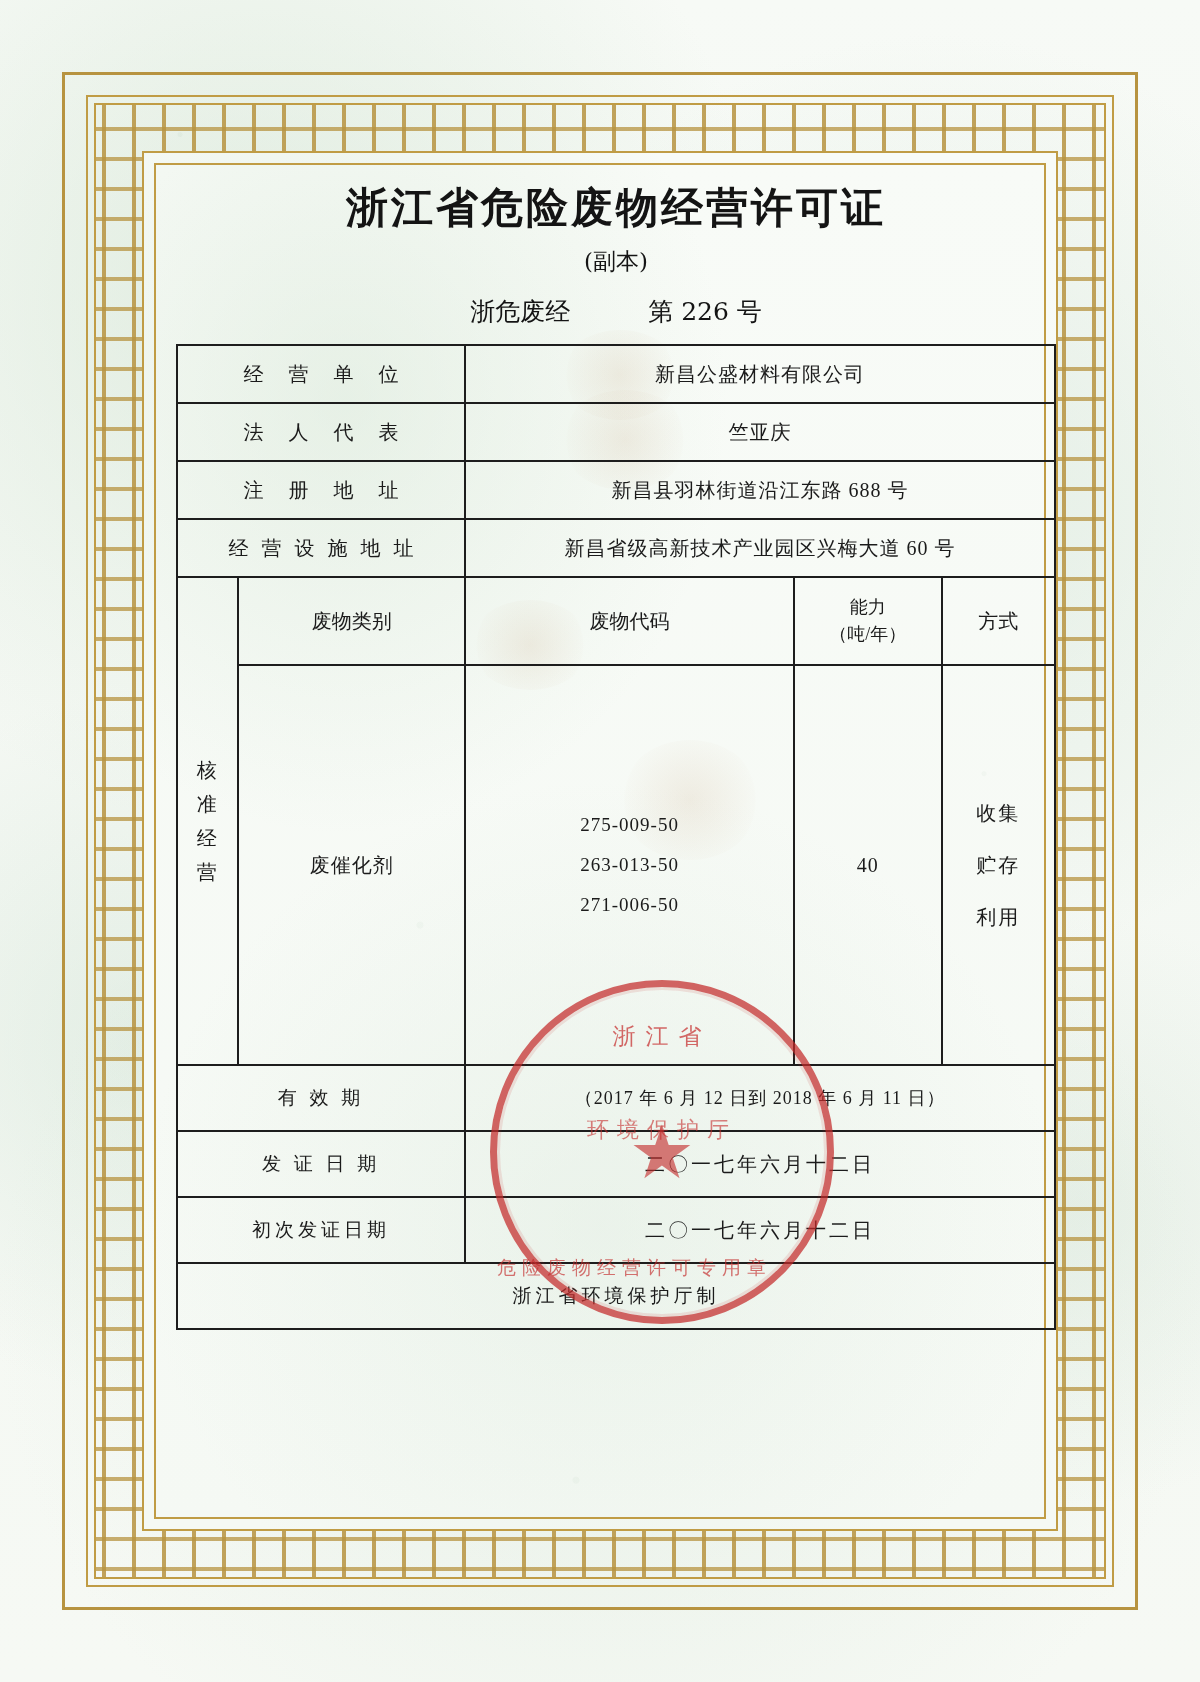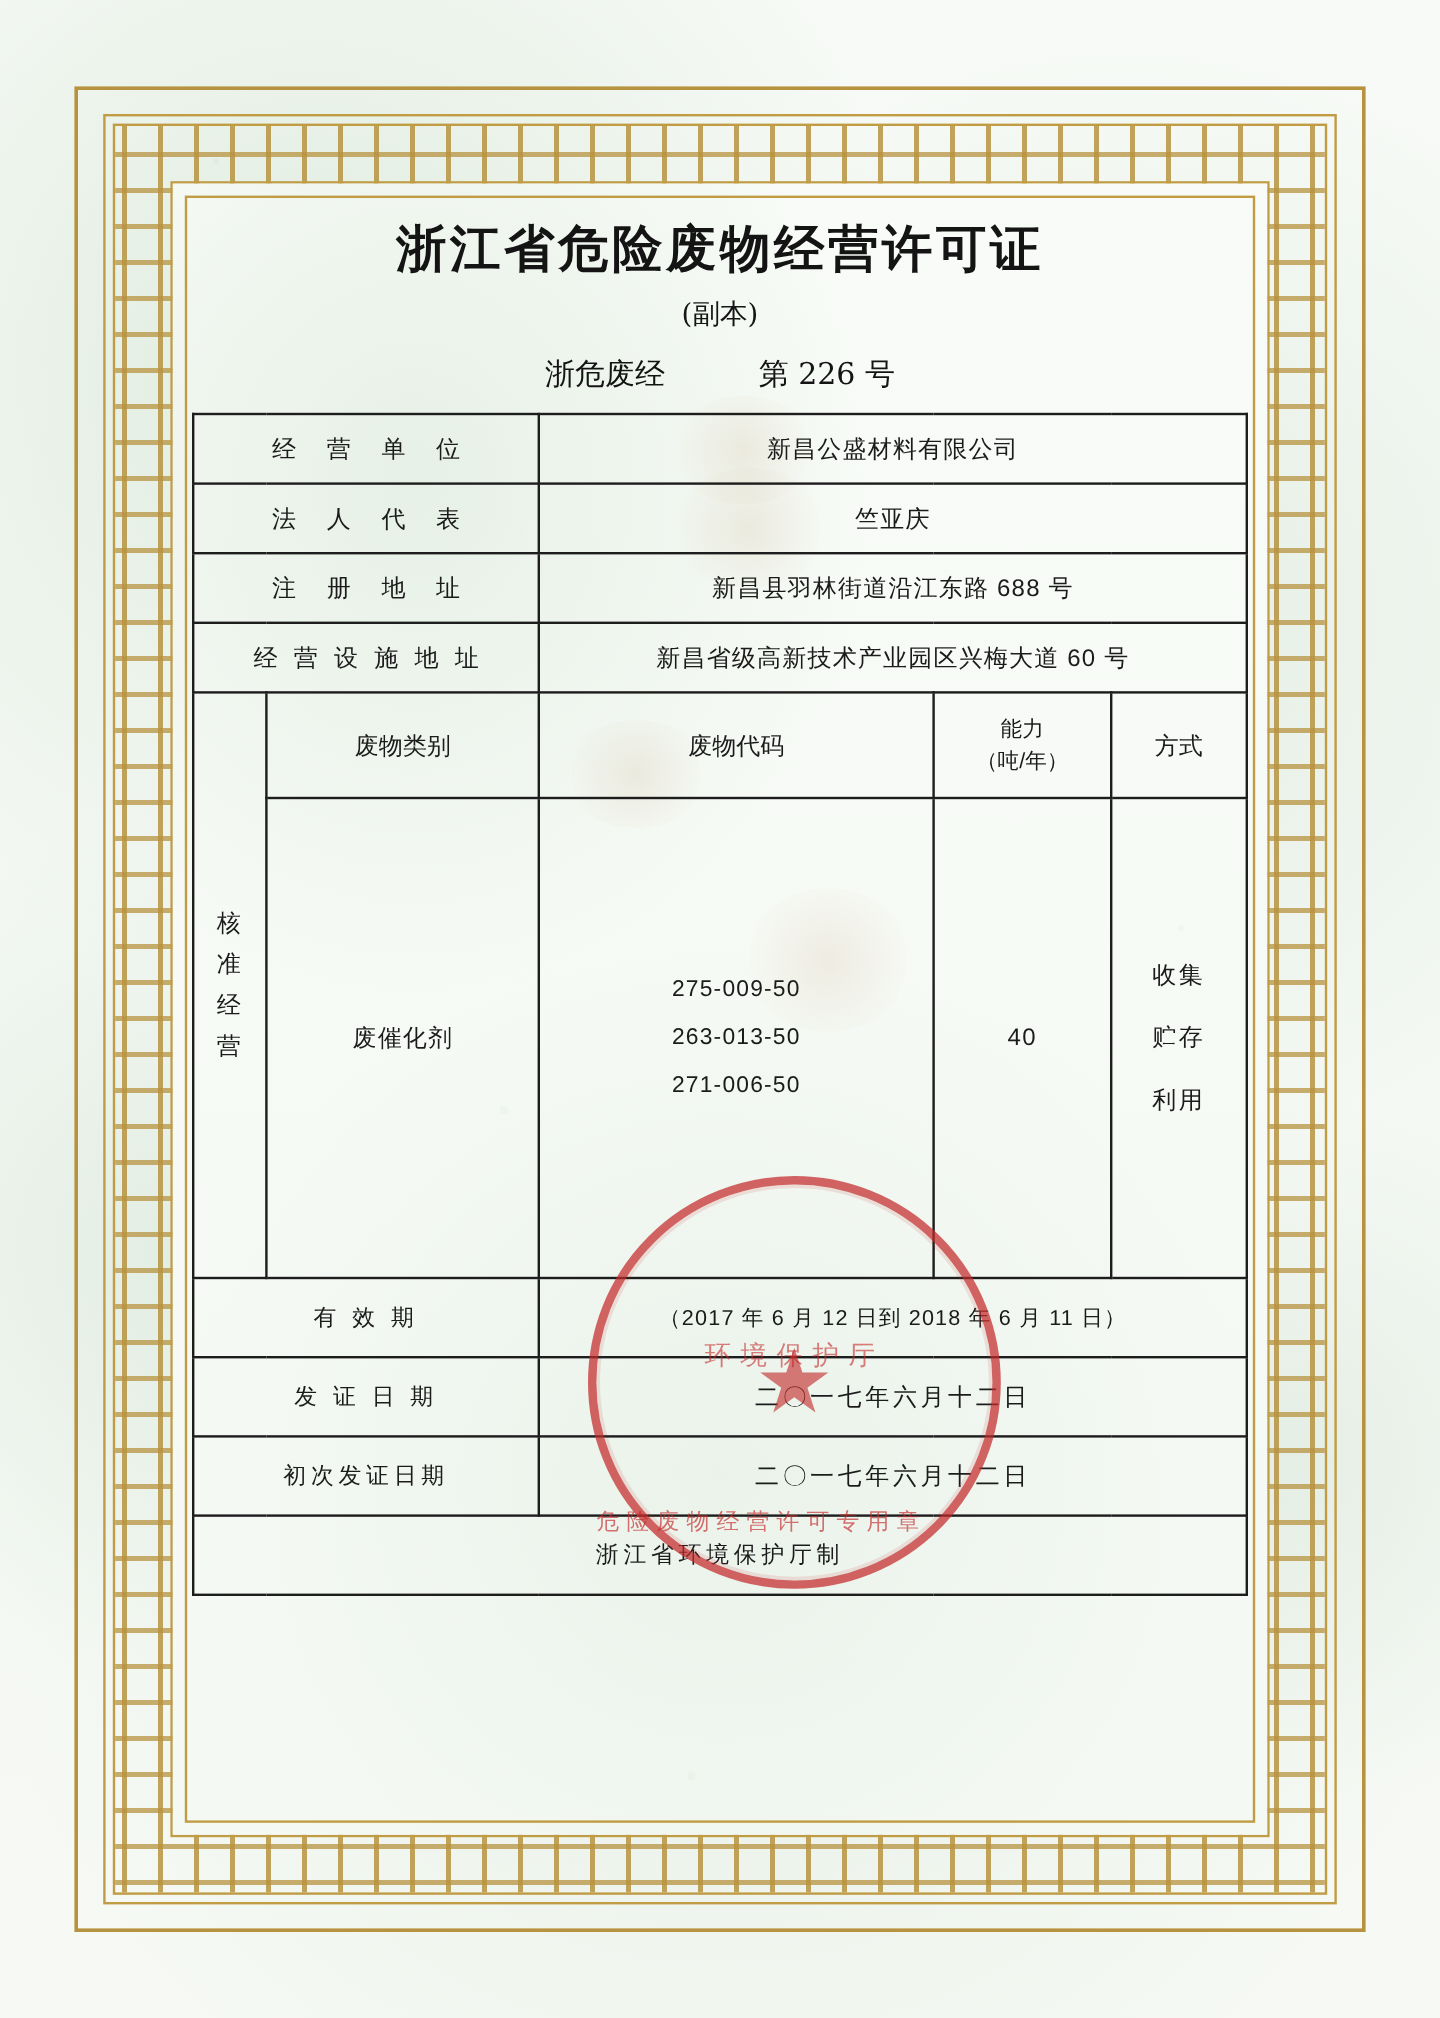--- a/index.html
+++ b/index.html
@@ -98,21 +98,21 @@
   .meander-mask2 {
     position: absolute;
     left: 10px; top: 10px; right: 10px; bottom: 10px;
     border: 2px solid #c09c45;
     box-sizing: border-box;
   }
 
   
   .content {
     position: absolute;
-    left: 160px;
+    left: 176px;
     top: 160px;
     width: 880px;
     z-index: 5;
     color: #1b1b1b;
   }
 
   .doc-title {
     text-align: center;
     font-family: "DejaVu Serif", serif;
     font-weight: bold;
@@ -144,21 +144,21 @@
   table.cert {
     width: 880px;
     border-collapse: collapse;
     table-layout: fixed;
     background: transparent;
   }
   table.cert td {
     border: 2px solid #1d1d1d;
     text-align: center;
     vertical-align: middle;
-    font-family: Liberation Sans, sans-serif;
+    font-family: Liberation Serif, serif;
     color: #1b1b1b;
     padding: 0 6px;
   }
   .lbl {
     font-size: 20px;
     letter-spacing: 10px;
     text-indent: 10px;
     white-space: nowrap;
   }
   .lbl-tight {
@@ -387,18 +387,19 @@
 
         <tr>
           <td class="footer-cell" colspan="5">浙江省环境保护厅制</td>
         </tr>
 
       </tbody>
     </table>
   </div>
 
   <div class="seal">
+    <div class="seal-top-text">浙江省</div>
     <div class="seal-mid-text">环境保护厅</div>
     <div class="seal-star">★</div>
     <div class="seal-bottom-text">危险废物经营许可专用章</div>
   </div>
 
 </div>
 
 </body></html>

